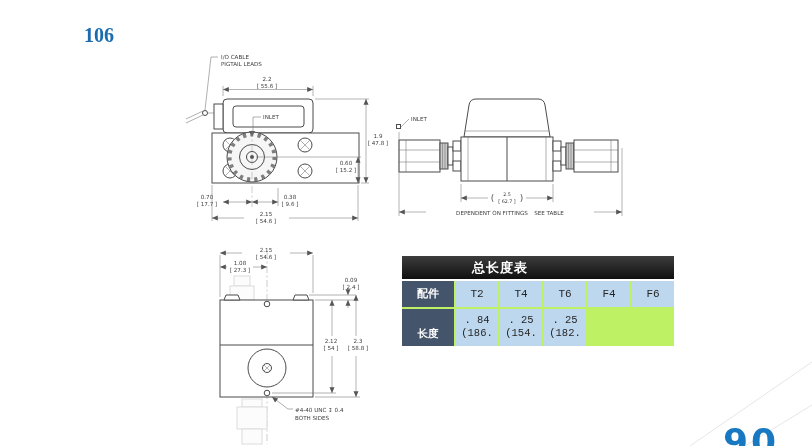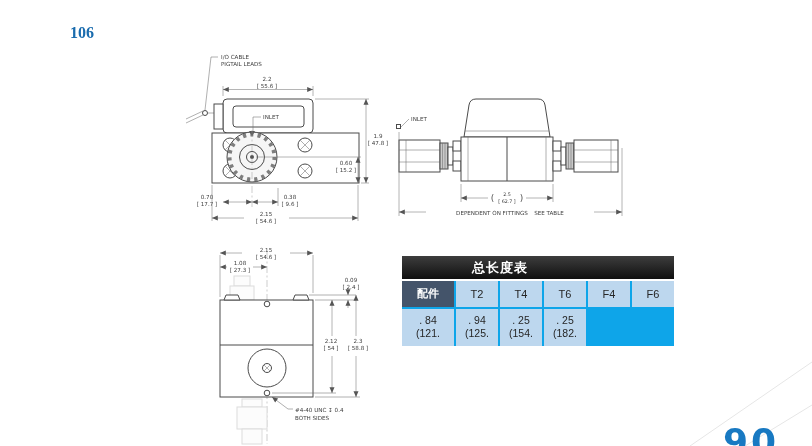--- a/index.html
+++ b/index.html
@@ -1,36 +1,36 @@
 <!DOCTYPE html>
 <html><head>
 <meta charset="utf-8">
 <style>
   html,body{margin:0;padding:0;background:#ffffff;}
   #canvas{position:relative;width:812px;height:446px;background:#ffffff;overflow:hidden;
           font-family:"Liberation Sans",sans-serif;}
   .abs{position:absolute;}
 
   
-  .page-num{left:70px;top:24px;font-family:"Liberation Serif",serif;font-weight:bold;
-            font-size:16px;color:#1a6cae;}
+  .page-num{left:84px;top:24px;font-family:"Liberation Serif",serif;font-weight:bold;
+            font-size:20px;color:#1a6cae;}
 
   
   .corner-num{left:723px;top:424px;font-family:"DejaVu Sans",sans-serif;font-weight:bold;
               font-size:36px;line-height:1;color:#1879c2;letter-spacing:3px;}
 
   
   .t-wrap{left:402px;top:256px;width:272px;height:90px;overflow:hidden;background:#ffffff;}
   .t-title{height:23px;line-height:23px;background:linear-gradient(#3d3d3d,#101010);
            color:#ffffff;font-weight:bold;font-size:13px;text-align:center;
            padding-right:76px;letter-spacing:1px;}
-  .t-grid{display:grid;grid-template-columns:52px repeat(5,1fr);gap:2px;background:#0ea5e9;
+  .t-grid{display:grid;grid-template-columns:52px repeat(5,1fr);gap:2px;background:#bef264;
           margin-top:2px;}
   .t-cell{background:#bdd7ee;text-align:center;color:#262626;
-          font-family:Liberation Sans, sans-serif;}
+          font-family:Liberation Mono, monospace;}
   .t-label{background:#44546a;color:#ffffff;font-weight:bold;font-size:11px;
            font-family:"DejaVu Sans",sans-serif;}
   .t-head{height:26px;line-height:26px;font-size:11px;}
   .t-val{height:44px;padding-top:5px;font-size:10.5px;line-height:13px;box-sizing:border-box;}
 
   
   svg text{font-family:"DejaVu Sans",sans-serif;fill:#3d3d3d;}
   .ln{stroke:#4b4b4b;stroke-width:1;fill:none;}
   .fw{stroke:#4b4b4b;stroke-width:1;fill:#ffffff;}
   .thin{stroke:#6e6e6e;stroke-width:0.55;fill:none;}
@@ -239,27 +239,24 @@
   <div class="abs t-wrap">
     <div class="t-title">总长度表</div>
     <div class="t-grid">
       <div class="t-cell t-label t-head">配件</div>
       <div class="t-cell t-head">T2</div>
       <div class="t-cell t-head">T4</div>
       <div class="t-cell t-head">T6</div>
       <div class="t-cell t-head">F4</div>
       <div class="t-cell t-head">F6</div>
 
+      <div class="t-cell t-label t-val" style="line-height:39px">长度</div>
       <div class="t-cell t-val">
         <div>. 84</div>
-        <div>(121.</div>
-      </div>
-      <div class="t-cell t-val">
-        <div>. 94</div>
-        <div>(125.</div>
+        <div>(186.</div>
       </div>
       <div class="t-cell t-val">
         <div>. 25</div>
         <div>(154.</div>
       </div>
       <div class="t-cell t-val">
         <div>. 25</div>
         <div>(182.</div>
       </div>
     </div>

